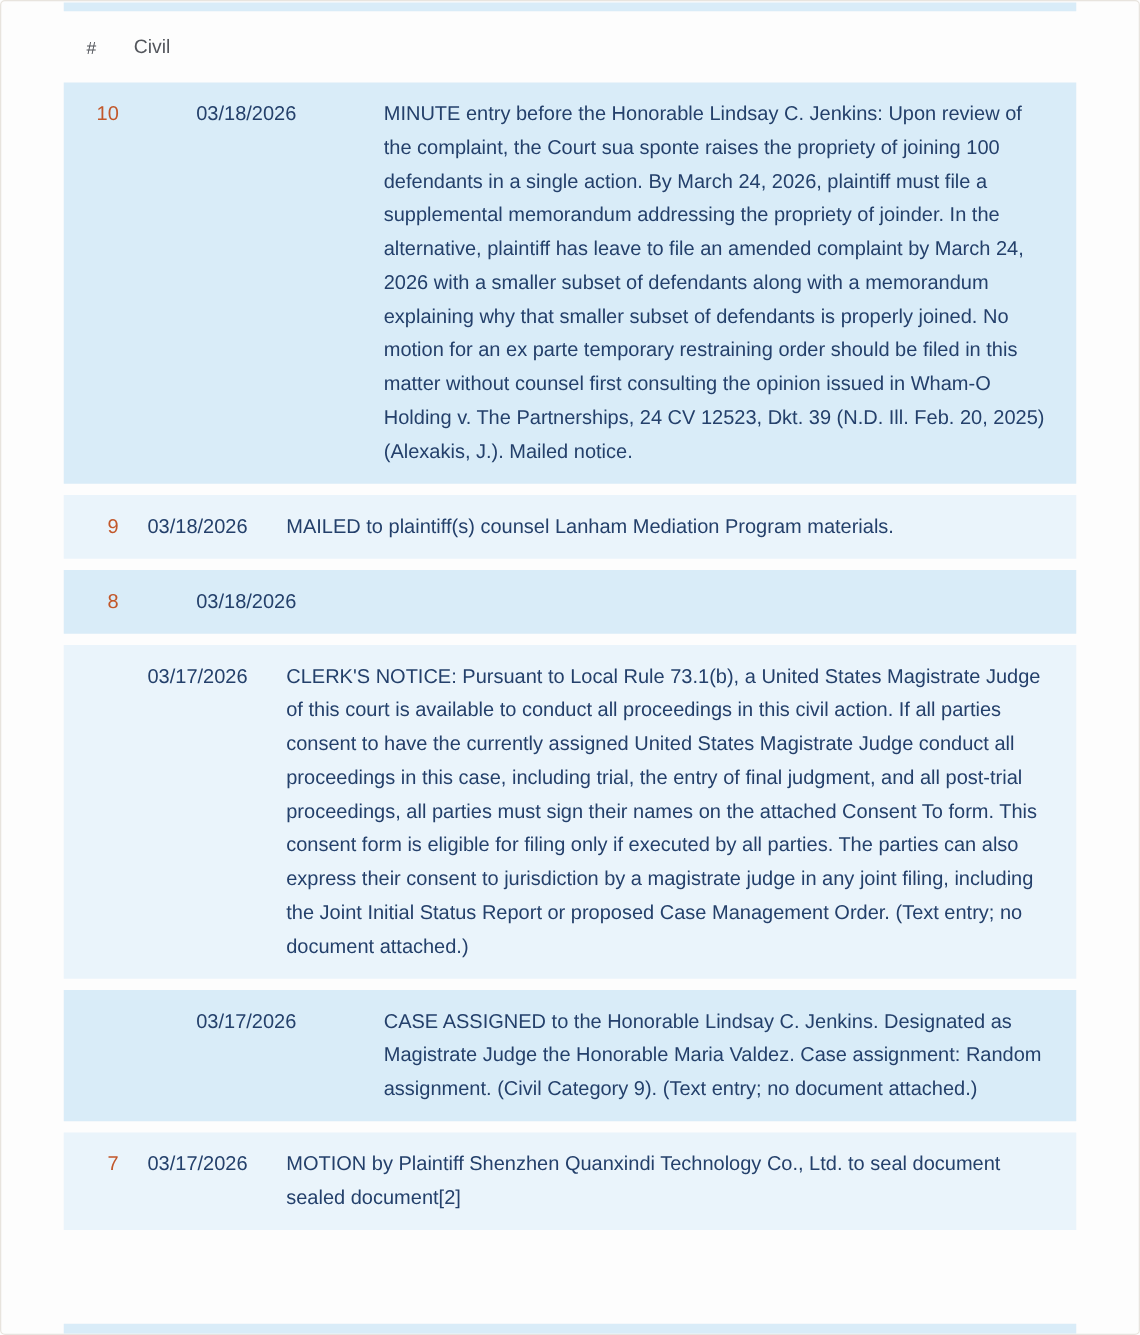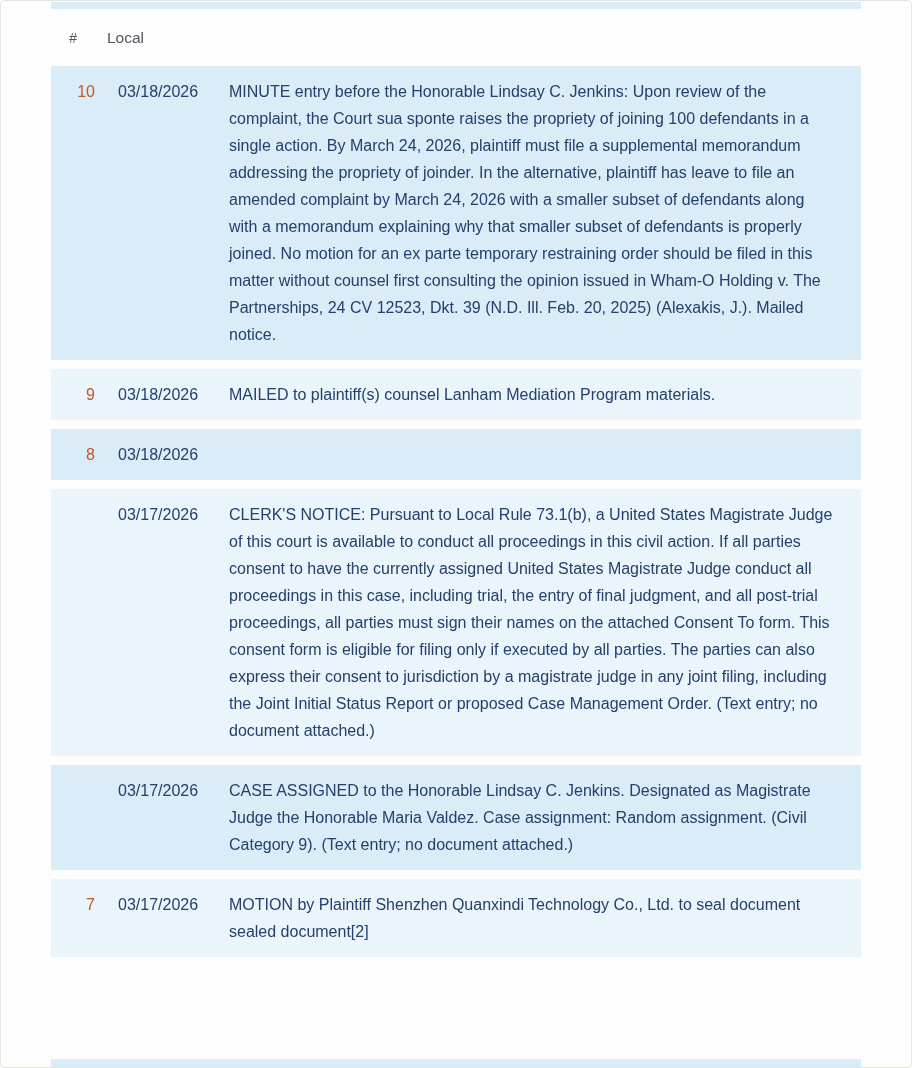--- a/index.html
+++ b/index.html
@@ -37,21 +37,21 @@
   .header-row .h-desc{padding-left:19px;}
   .row{
     display:grid;
     grid-template-columns:44px 124px 1fr;
     margin-bottom:9px;
     padding:12px 0;
     font-size:16px;
     line-height:27px;
     color:#24406b;
   }
-  .row.shade-blue{background:#d9ecf8;}
+  .row.shade-blue{background:#d9ecf8;gap:39px;}
   .row.shade-light{background:#eaf4fb;}
   .cell-num{
     text-align:right;
     color:#c2572a;
     cursor:pointer;
   }
   .cell-date{
     padding-left:23px;
     white-space:nowrap;
   }
@@ -61,21 +61,21 @@
   }
 </style>
 </head>
 <body>
 
 <div class="strip top"></div>
 
 <div class="docket">
   <div class="header-row">
     <div class="h-num">#</div>
-    <div class="h-date">Local</div>
+    <div class="h-date">Civil</div>
   </div>
   <div id="rows-container">
   <div class="row shade-blue">
     <div class="cell-num">10</div>
     <div class="cell-date">03/18/2026</div>
     <div class="cell-desc">MINUTE entry before the Honorable Lindsay C. Jenkins: Upon review of the complaint, the Court sua sponte raises the propriety of joining 100 defendants in a single action. By March 24, 2026, plaintiff must file a supplemental memorandum addressing the propriety of joinder. In the alternative, plaintiff has leave to file an amended complaint by March 24, 2026 with a smaller subset of defendants along with a memorandum explaining why that smaller subset of defendants is properly joined. No motion for an ex parte temporary restraining order should be filed in this matter without counsel first consulting the opinion issued in Wham-O Holding v. The Partnerships, 24 CV 12523, Dkt. 39 (N.D. Ill. Feb. 20, 2025) (Alexakis, J.). Mailed notice.</div>
   </div>
 
   <div class="row shade-light">
     <div class="cell-num">9</div>

